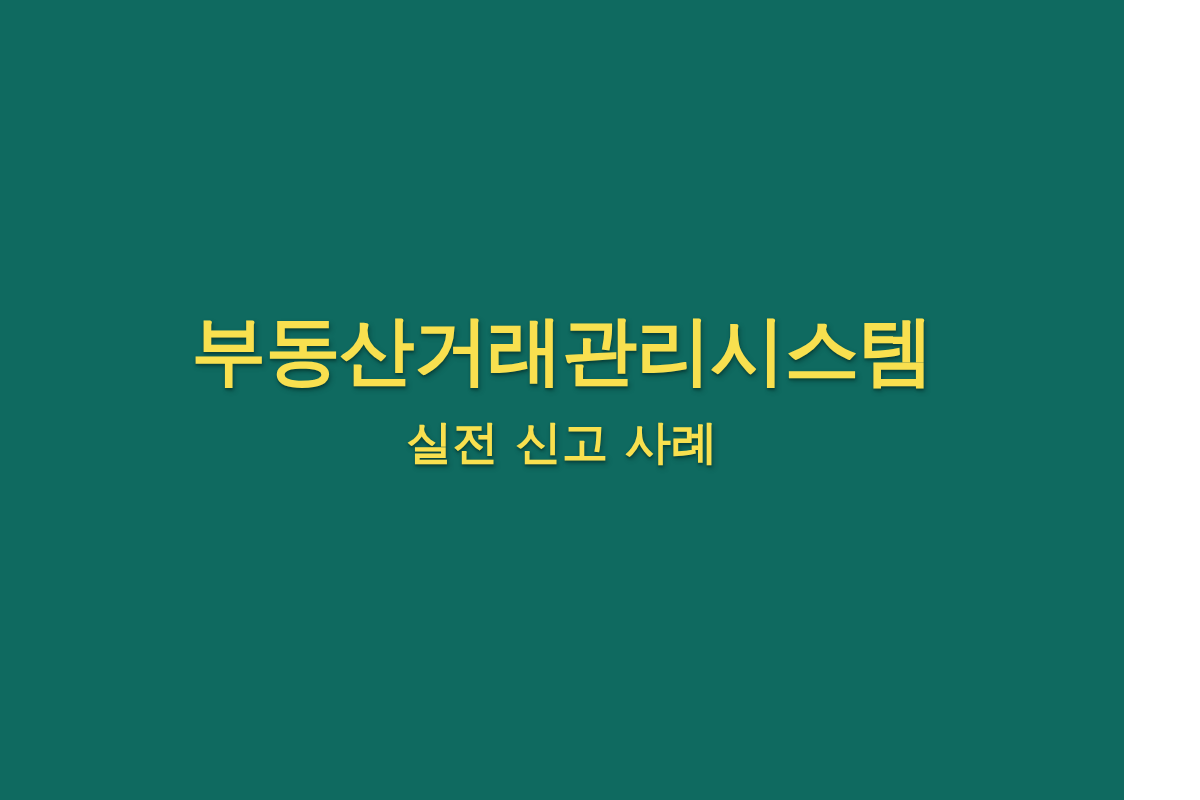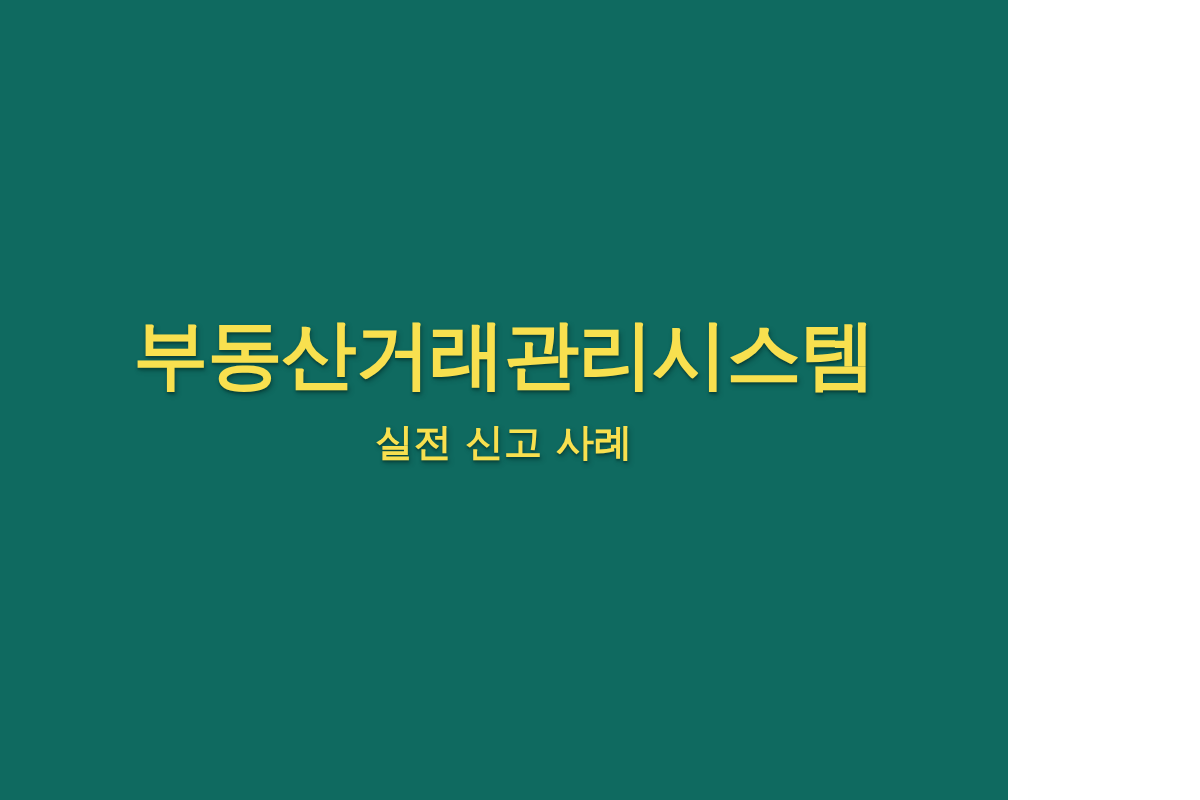--- a/index.html
+++ b/index.html
@@ -10,21 +10,21 @@
 
   body {
     width: 1200px;
     height: 800px;
     overflow: hidden;
     font-family: "DejaVu Sans", "Liberation Sans", sans-serif;
   }
 
   .poster {
     position: relative;
-    width: 1008px;
+    width: 1124px;
     height: 800px;
     box-sizing: border-box;
     display: flex;
     flex-direction: column;
     align-items: center;
     justify-content: center;
     background-color: #0f6a60;
     overflow: hidden;
   }
 
@@ -68,17 +68,17 @@
 </style>
 </head>
 <body>
 
 <div class="poster" style="background-color: rgb(15, 106, 96);">
 
   <div class="title-block">
 
     <span class="title-line title-line--primary" style="color: rgb(248, 224, 79); font-size: 75.04px;">부동산거래관리시스템</span>
 
-    <span class="title-line title-line--secondary" style="color: rgb(248, 224, 79); font-size: 38px;">실전 신고 사례</span>
+    <span class="title-line title-line--secondary" style="color: rgb(248, 224, 79); font-size: 46px;">실전 신고 사례</span>
 
   </div>
 
 </div>
 
 </body></html>

